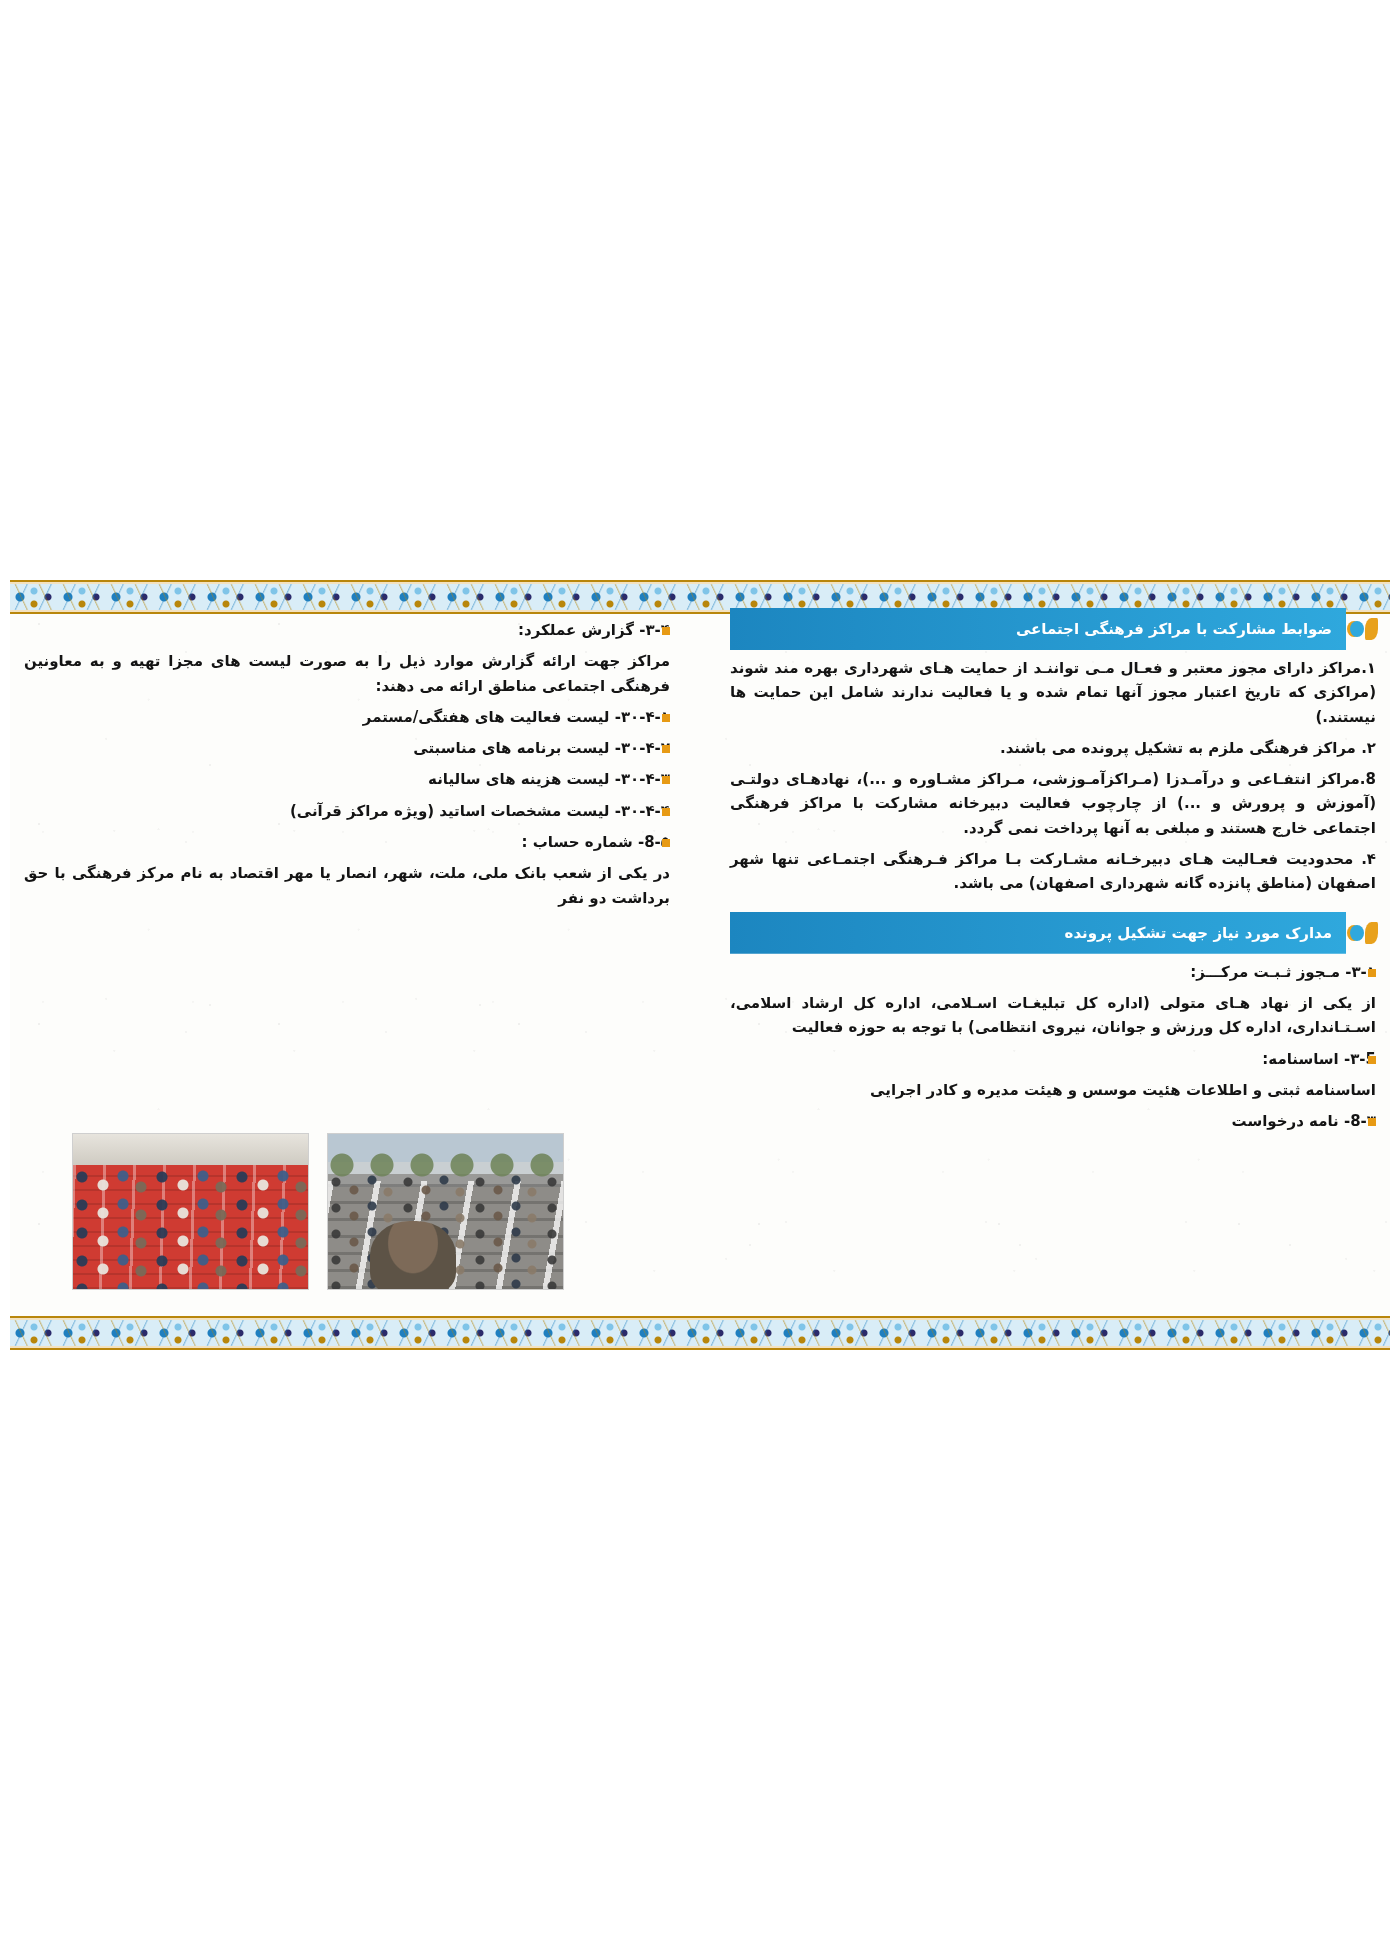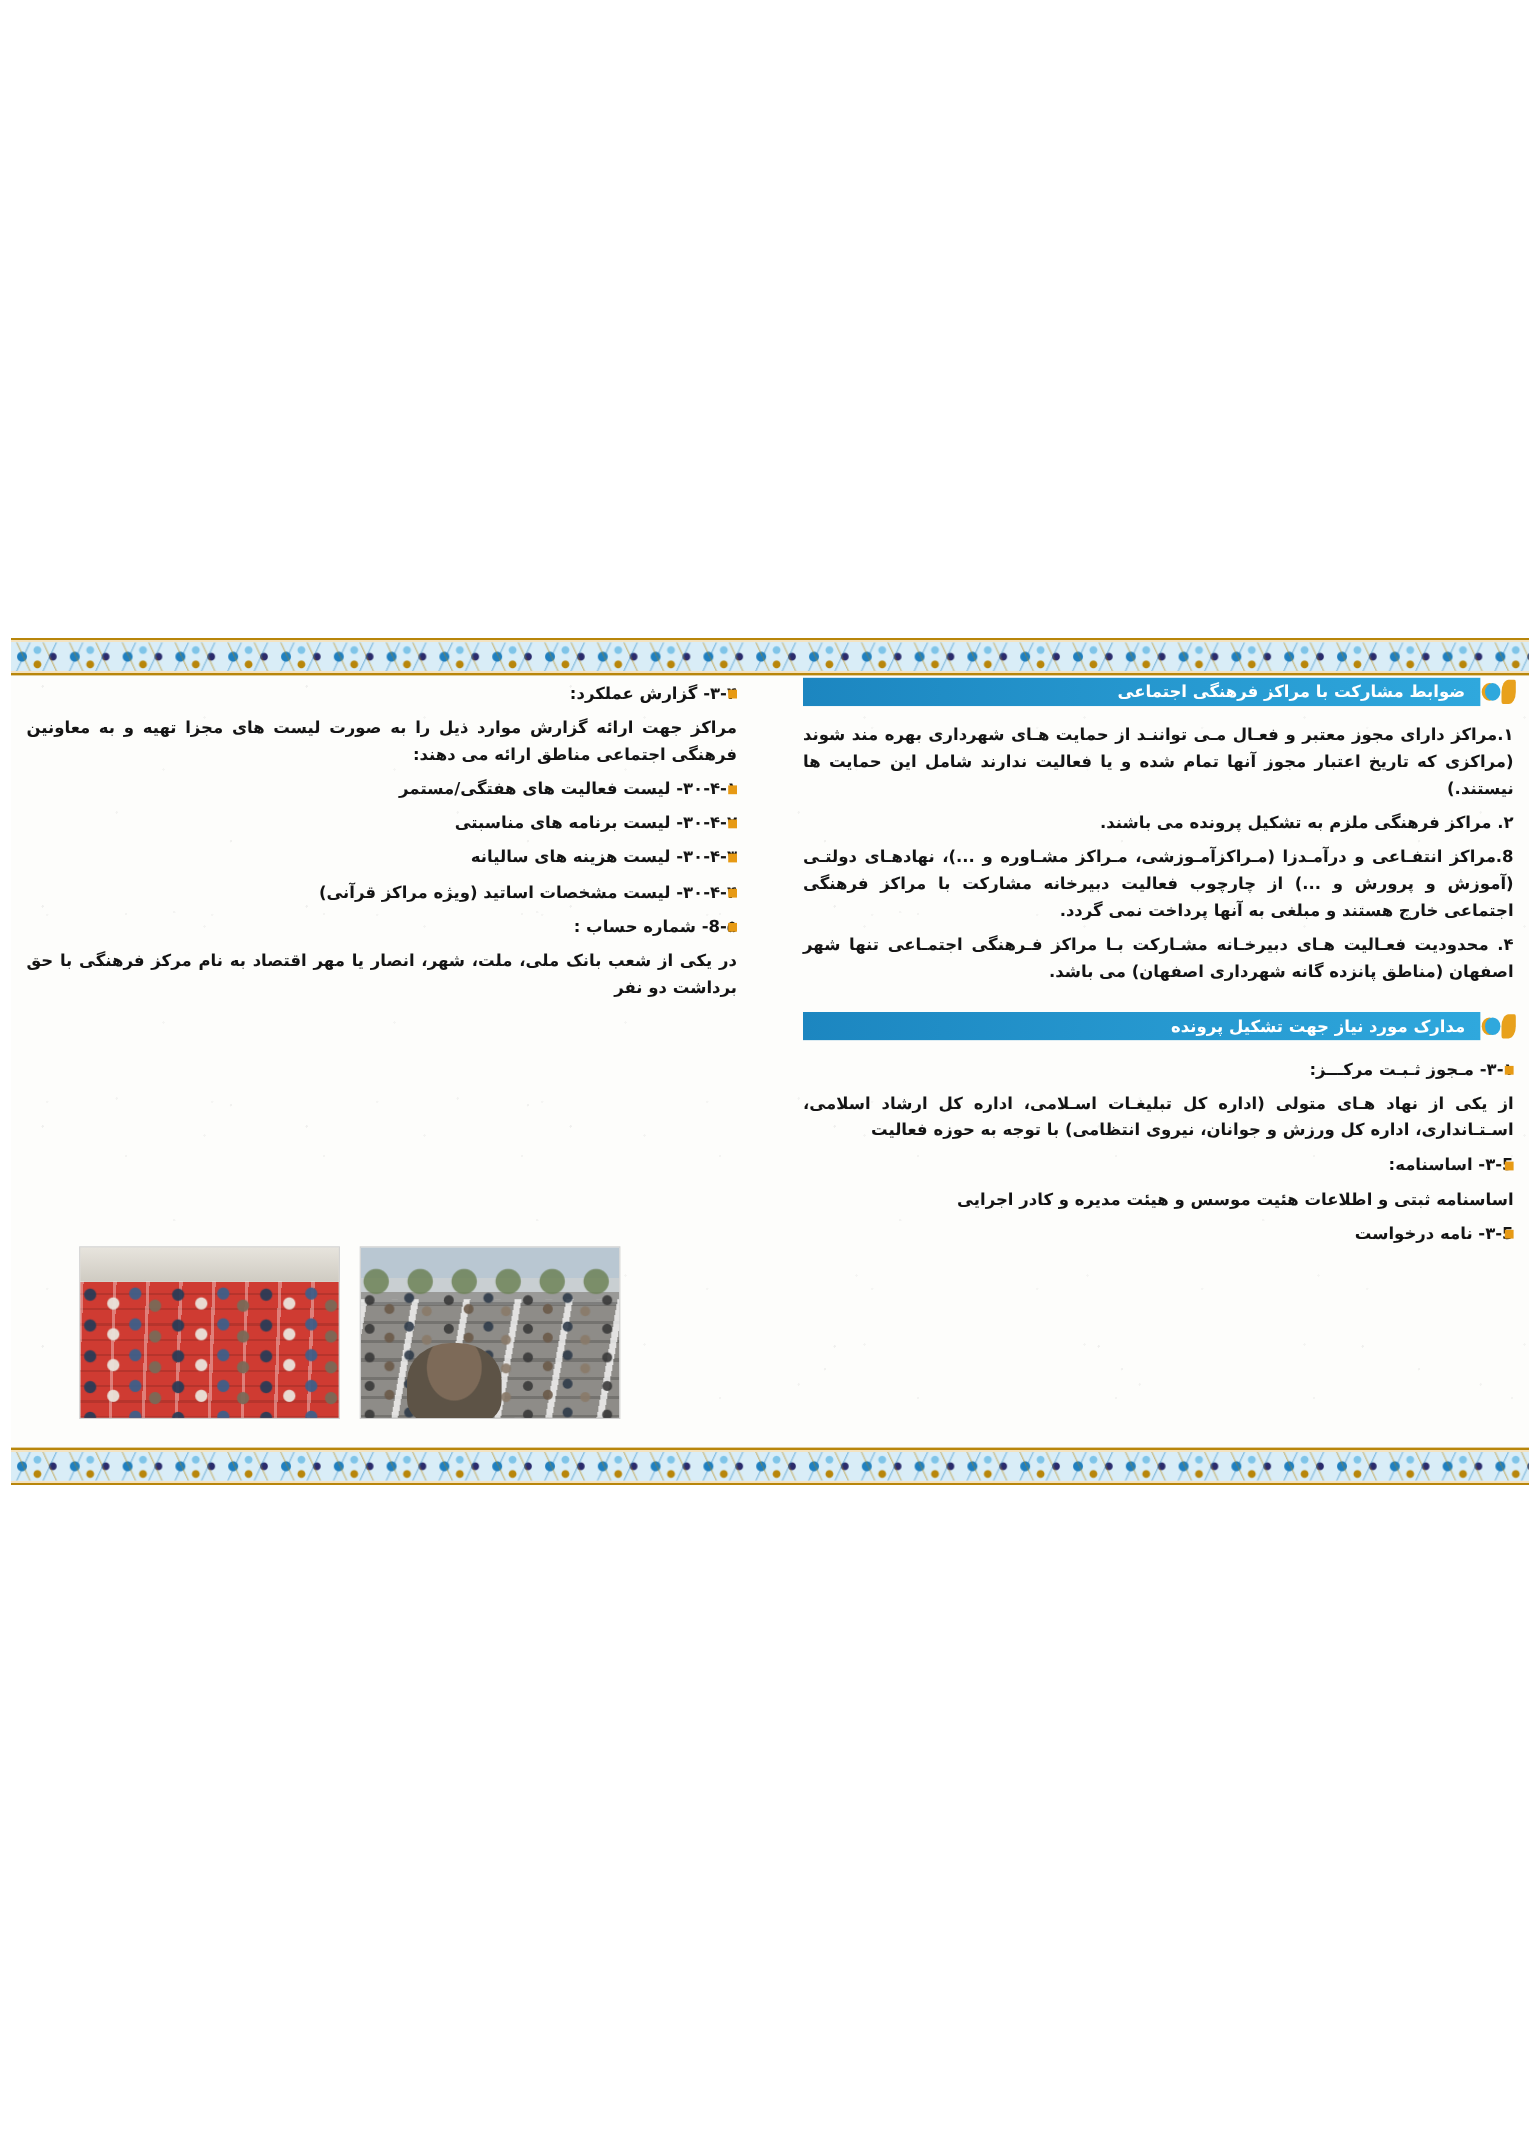--- a/index.html
+++ b/index.html
@@ -81,21 +81,21 @@
 
   
   .ribbon{
     position:relative;
     display:flex;align-items:center;
     height:30px;
     margin-bottom:12px;
   }
   .ribbon .bar{
     flex:1 1 auto;
-    height:26px;
+    height:42px;
     background:linear-gradient(to left,#2fa8dd,#1c86c0);
     display:flex;align-items:center;justify-content:flex-start;
     padding:0 14px 0 22px;
     box-sizing:border-box;
     clip-path:polygon(0 0,100% 0,100% 100%,0 100%);
   }
   .ribbon .bar span{
     color:#ffffff;font-weight:bold;font-size:15px;
     white-space:nowrap;
   }
@@ -239,21 +239,21 @@
           <div class="bar">
             <span>مدارک مورد نیاز جهت تشکیل پرونده</span>
           </div>
         </div>
 
         <ul class="items">
           <li class="bulleted">۳-۱- مـجوز ثـبـت مرکـــز:</li>
           <li class="plain">از یکی از نهاد هـای متولی (اداره کل تبلیغـات اسـلامی، اداره کل ارشاد اسلامی، اسـتـانداری، اداره کل ورزش و جوانان، نیروی انتظامی) با توجه به حوزه فعالیت</li>
           <li class="bulleted">۳-5- اساسنامه:</li>
           <li class="plain">اساسنامه ثبتی و اطلاعات هئیت موسس و هیئت مدیره و کادر اجرایی</li>
-          <li class="bulleted">۳-5- نامه درخواست</li>
+          <li class="bulleted">8-۳- نامه درخواست</li>
         </ul>
       </div>
 
       <div class="col col-left">
 
         <ul class="items" style="margin-top:2px;">
           <li class="bulleted">۳-۴- گزارش عملکرد:</li>
           <li class="plain">مراکز جهت ارائه گزارش موارد ذیل را به صورت لیست های مجزا تهیه و به معاونین فرهنگی اجتماعی مناطق ارائه می دهند:</li>
           <li class="bulleted">۳۰-۴-۱- لیست فعالیت های هفتگی/مستمر</li>
           <li class="bulleted">۳۰-۴-۲- لیست برنامه های مناسبتی</li>

